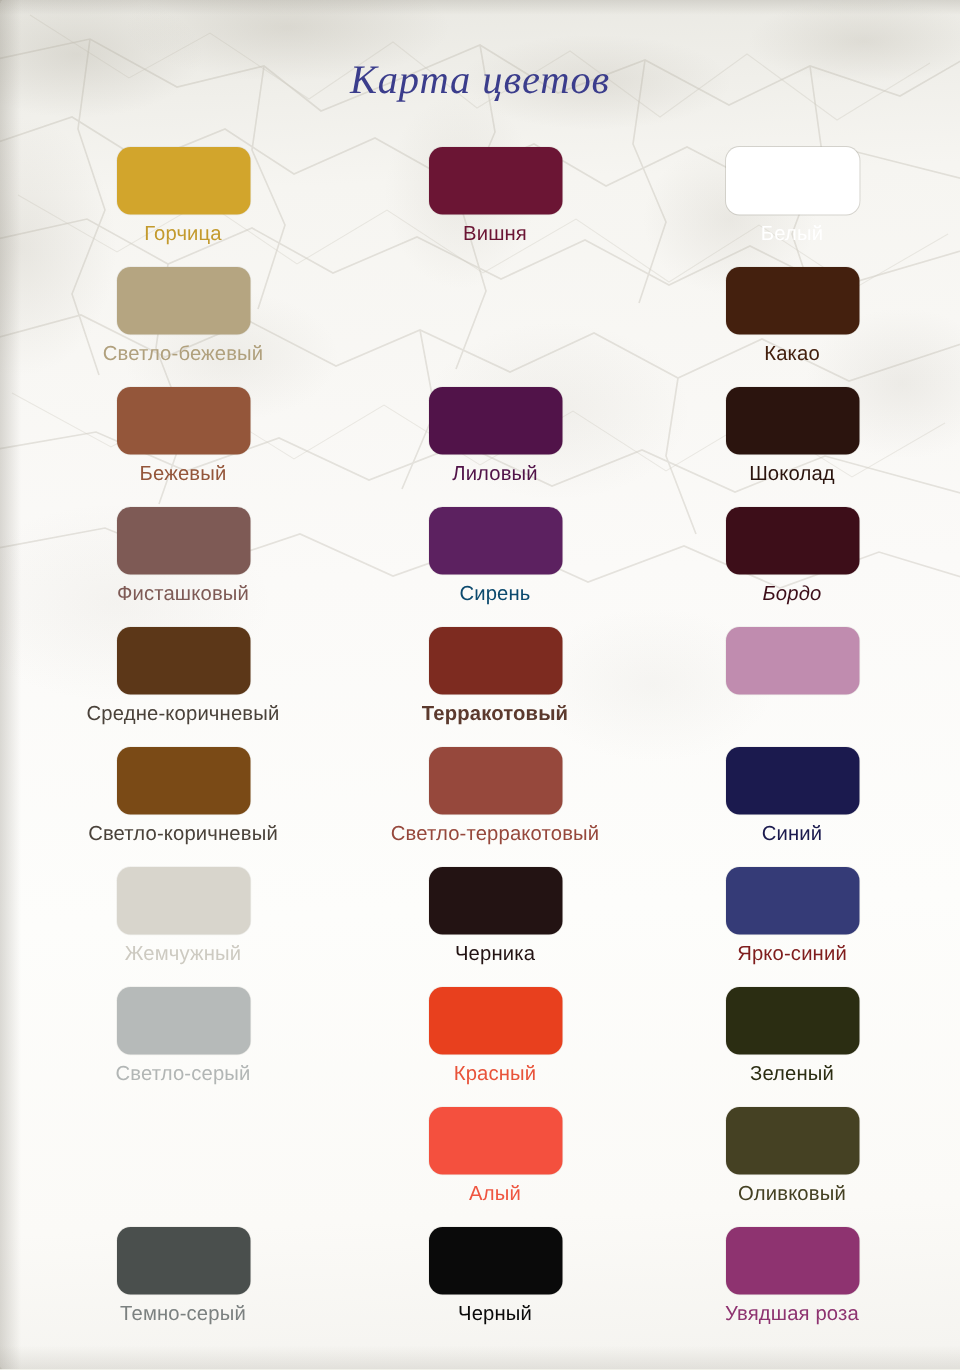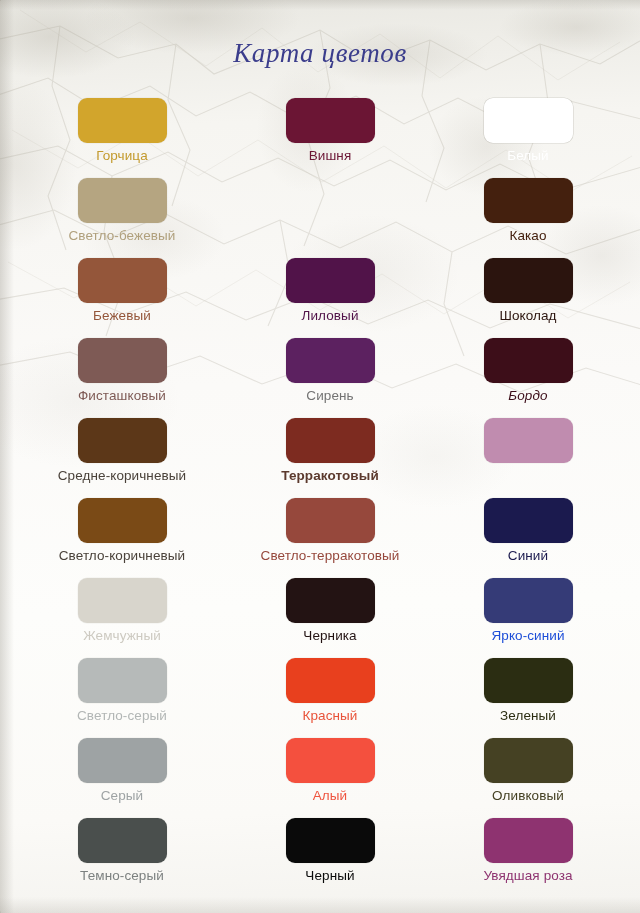--- a/index.html
+++ b/index.html
@@ -213,21 +213,21 @@
           <div class="label" style="color: rgb(43, 20, 14);">Шоколад</div>
         </div>
       </div>
       <div class="row">
         <div class="cell col-0">
           <div class="swatch" style="background-color: rgb(126, 90, 85);"></div>
           <div class="label" style="color: rgb(126, 90, 85);">Фисташковый</div>
         </div>
         <div class="cell col-1">
           <div class="swatch" style="background-color: rgb(92, 33, 96);"></div>
-          <div class="label" style="color: #737373; text-align: center;">Сирень</div>
+          <div class="label" style="color: #0c4a6e; text-align: center;">Сирень</div>
         </div>
         <div class="cell col-2">
           <div class="swatch" style="background-color: rgb(61, 14, 25);"></div>
           <div class="label" style="color: rgb(61, 14, 25); font-style: italic;">Бордо</div>
         </div>
       </div>
       <div class="row">
         <div class="cell col-0">
           <div class="swatch" style="background-color: rgb(92, 55, 24);"></div>
           <div class="label" style="color: rgb(74, 66, 58);">Средне-коричневый</div>
@@ -258,42 +258,38 @@
         <div class="cell col-0">
           <div class="swatch" style="background-color: rgb(216, 213, 204);"></div>
           <div class="label" style="color: rgb(205, 202, 193);">Жемчужный</div>
         </div>
         <div class="cell col-1">
           <div class="swatch" style="background-color: rgb(35, 19, 19);"></div>
           <div class="label" style="color: rgb(35, 19, 19);">Черника</div>
         </div>
         <div class="cell col-2">
           <div class="swatch" style="background-color: rgb(53, 59, 119);"></div>
-          <div class="label" style="color: #1d4ed8;">Ярко-синий</div>
+          <div class="label" style="color: #7f1d1d;">Ярко-синий</div>
         </div>
       </div>
       <div class="row">
         <div class="cell col-0">
           <div class="swatch" style="background-color: rgb(182, 186, 185);"></div>
           <div class="label" style="color: rgb(178, 182, 181);">Светло-серый</div>
         </div>
         <div class="cell col-1">
           <div class="swatch" style="background-color: rgb(232, 64, 30);"></div>
           <div class="label" style="color: rgb(232, 83, 58);">Красный</div>
         </div>
         <div class="cell col-2">
           <div class="swatch" style="background-color: rgb(43, 45, 18);"></div>
           <div class="label" style="color: rgb(43, 45, 18);">Зеленый</div>
         </div>
       </div>
       <div class="row">
-        <div class="cell col-0">
-          <div class="swatch" style="background-color: rgb(158, 163, 164);"></div>
-          <div class="label" style="color: rgb(158, 163, 164);">Серый</div>
-        </div>
         <div class="cell col-1">
           <div class="swatch" style="background-color: rgb(244, 80, 62);"></div>
           <div class="label" style="color: rgb(239, 85, 64);">Алый</div>
         </div>
         <div class="cell col-2">
           <div class="swatch" style="background-color: rgb(69, 65, 35);"></div>
           <div class="label" style="color: rgb(69, 65, 35);">Оливковый</div>
         </div>
       </div>
       <div class="row">

